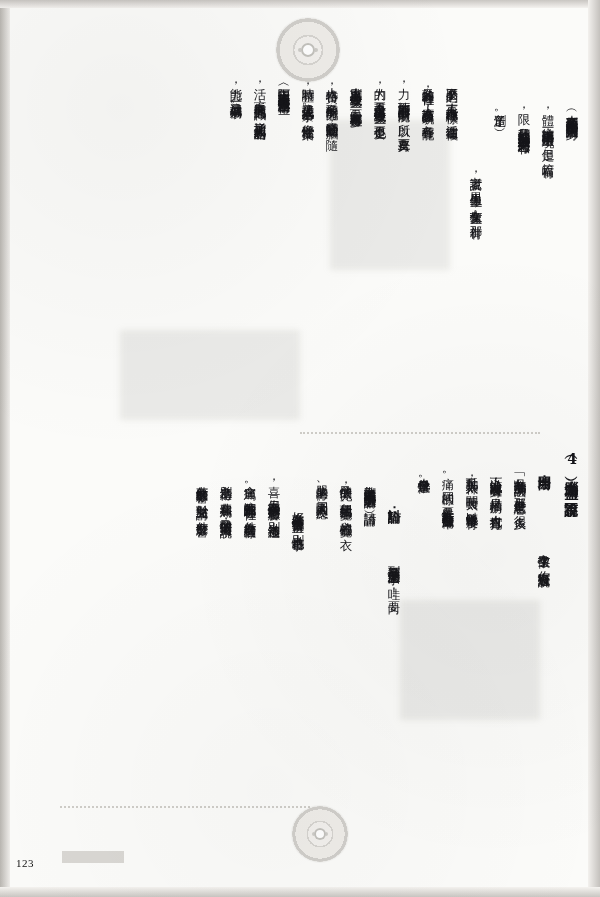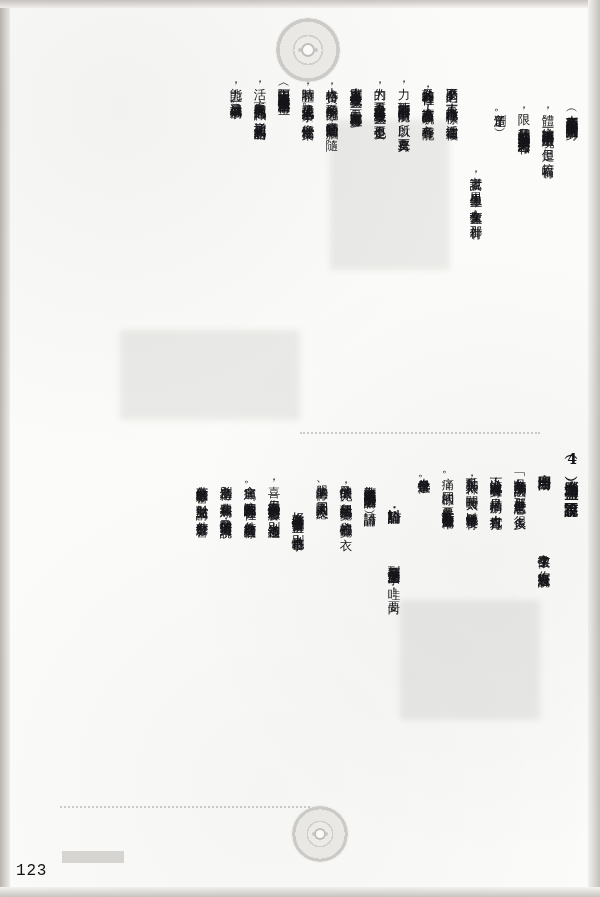--- a/index.html
+++ b/index.html
@@ -116,23 +116,23 @@
 
   
   #top-block { position: absolute; left: 0; top: 0; width: 600px; height: 440px; }
   
   #bottom-block { position: absolute; left: 0; top: 440px; width: 600px; height: 400px; }
 
   
   .page-number {
     position: absolute;
     left: 16px;
-    bottom: 17px;
-    font-family: Liberation Mono, monospace;
-    font-size: 16px;
+    bottom: 28px;
+    font-family: Liberation Serif, serif;
+    font-size: 11px;
     color: #111;
     z-index: 6;
     letter-spacing: 0.05em;
   }
   .footer-bar {
     position: absolute;
     left: 62px;
     bottom: 34px;
     width: 62px;
     height: 12px;

